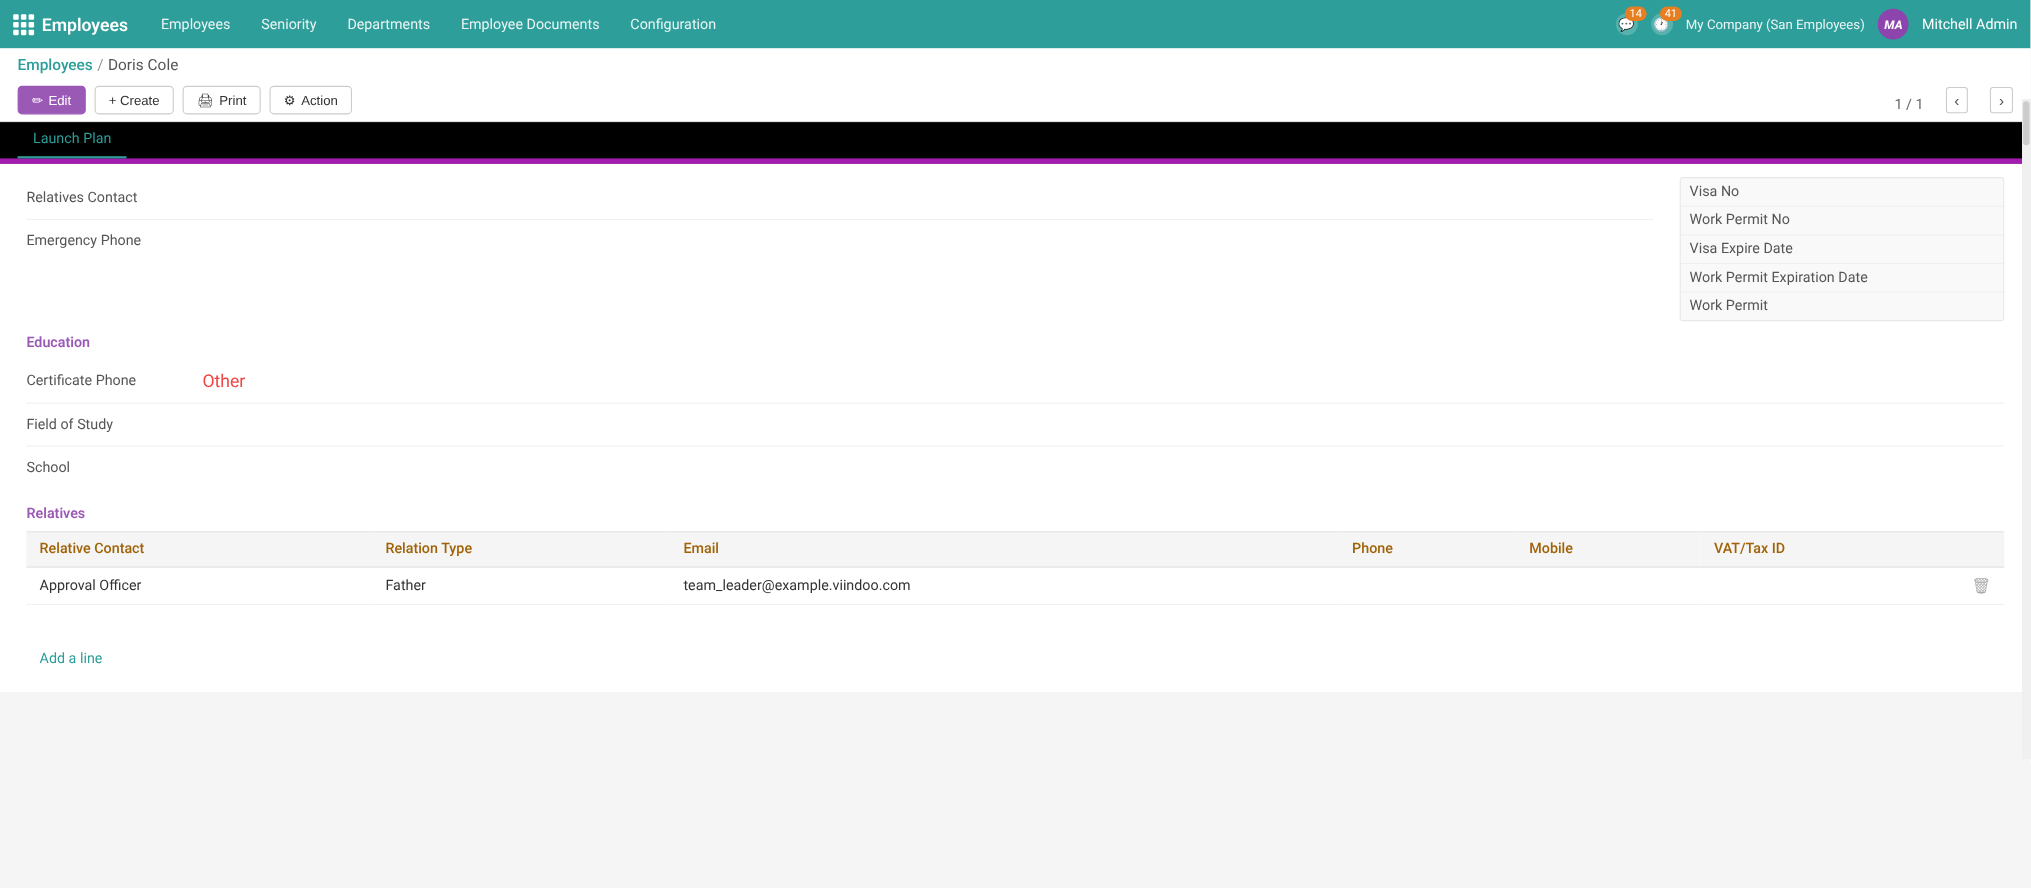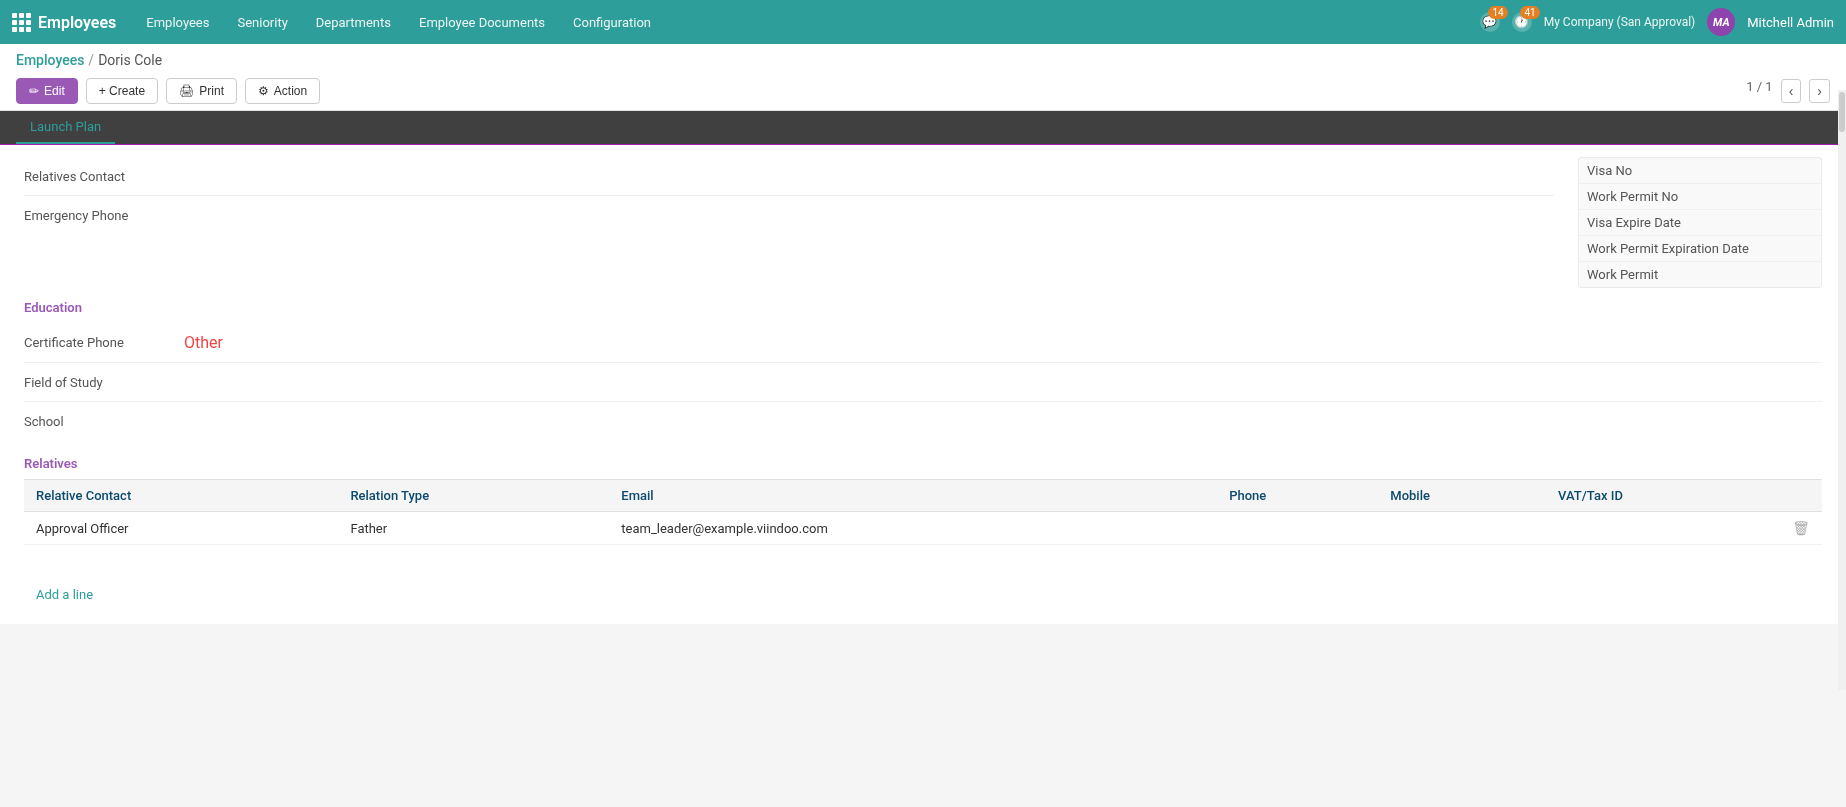--- a/index.html
+++ b/index.html
@@ -147,44 +147,44 @@
     .btn-primary {
       background: #9b59b6;
       border-color: #9b59b6;
       color: white;
     }
     .btn-default { background: white; border-color: #ccc; color: #333; }
 
     .toolbar-right {
       margin-left: auto;
       display: flex;
-      align-items: flex-start;
-      gap: 8px;
+      align-items: flex-end;
+      gap: 20px;
       font-size: 13px;
       color: #666;
     }
     .nav-btn {
       background: none;
       border: 1px solid #ccc;
       border-radius: 3px;
       padding: 3px 7px;
       cursor: pointer;
       color: #555;
       font-size: 14px;
     }
 
     
     .content {
       padding: 0;
       background: white;
     }
 
     .tab-bar {
-      background: #404040;
-      border-bottom: 1px solid #a21caf;
+      background: #000000;
+      border-bottom: 5px solid #a21caf;
       padding: 0 16px;
     }
     .tab-item {
       display: inline-block;
       padding: 8px 14px;
       cursor: pointer;
       font-size: 13px;
       color: #555;
       border-bottom: 2px solid transparent;
     }
@@ -214,21 +214,21 @@
       border-collapse: collapse;
       font-size: 13px;
     }
     .data-table th {
       background: #f5f5f5;
       border-bottom: 1px solid #e0e0e0;
       border-top: 1px solid #e0e0e0;
       padding: 8px 12px;
       text-align: left;
       font-weight: 500;
-      color: #0c4a6e;
+      color: #a16207;
     }
     .data-table td {
       padding: 8px 12px;
       border-bottom: 1px solid #f0f0f0;
       color: #333;
     }
     .add-line {
       color: #2d9e99;
       cursor: pointer;
       padding: 6px 12px;
@@ -261,21 +261,21 @@
       margin-top: 2px;
     }
 
     
     .main-form-area {
       display: flex;
       padding: 0 24px;
     }
     .left-form { flex: 1; }
     .right-form {
-      width: 244px;
+      width: 295px;
       margin-left: 24px;
       border: 1px solid #e8e8e8;
       border-radius: 3px;
       background: #f9f9f9;
     }
 
     
     .field-pair {
       display: flex;
       align-items: center;
@@ -335,21 +335,21 @@
   </div>
   <div class="navbar-right">
     <div class="badge-icon">
       <div class="icon-bubble">💬</div>
       <span class="badge">14</span>
     </div>
     <div class="badge-icon">
       <div class="icon-bubble">🕐</div>
       <span class="badge">41</span>
     </div>
-    <span class="company-name">My Company (San Approval)</span>
+    <span class="company-name">My Company (San Employees)</span>
     <div class="user-avatar">MA</div>
     <span>Mitchell Admin</span>
   </div>
 </nav>
 
 <div class="page-header">
   <div class="breadcrumb">
     <a>Employees</a>
     <span class="breadcrumb-sep">/</span>
     <span class="breadcrumb-current">Doris Cole</span>

